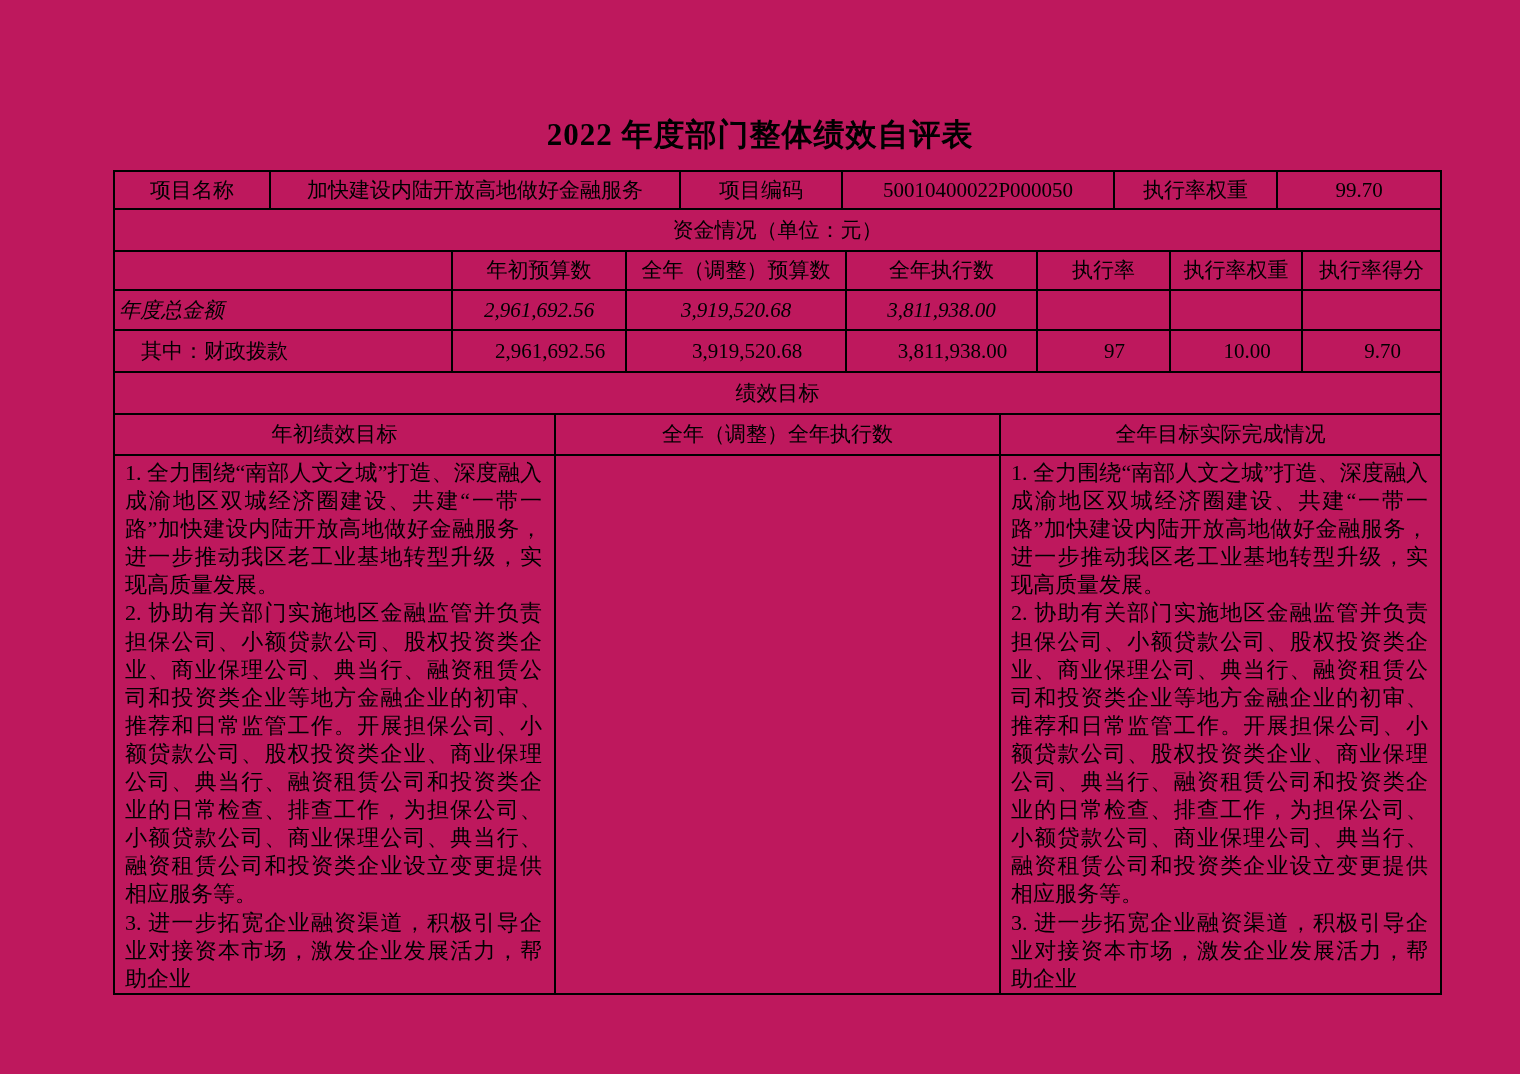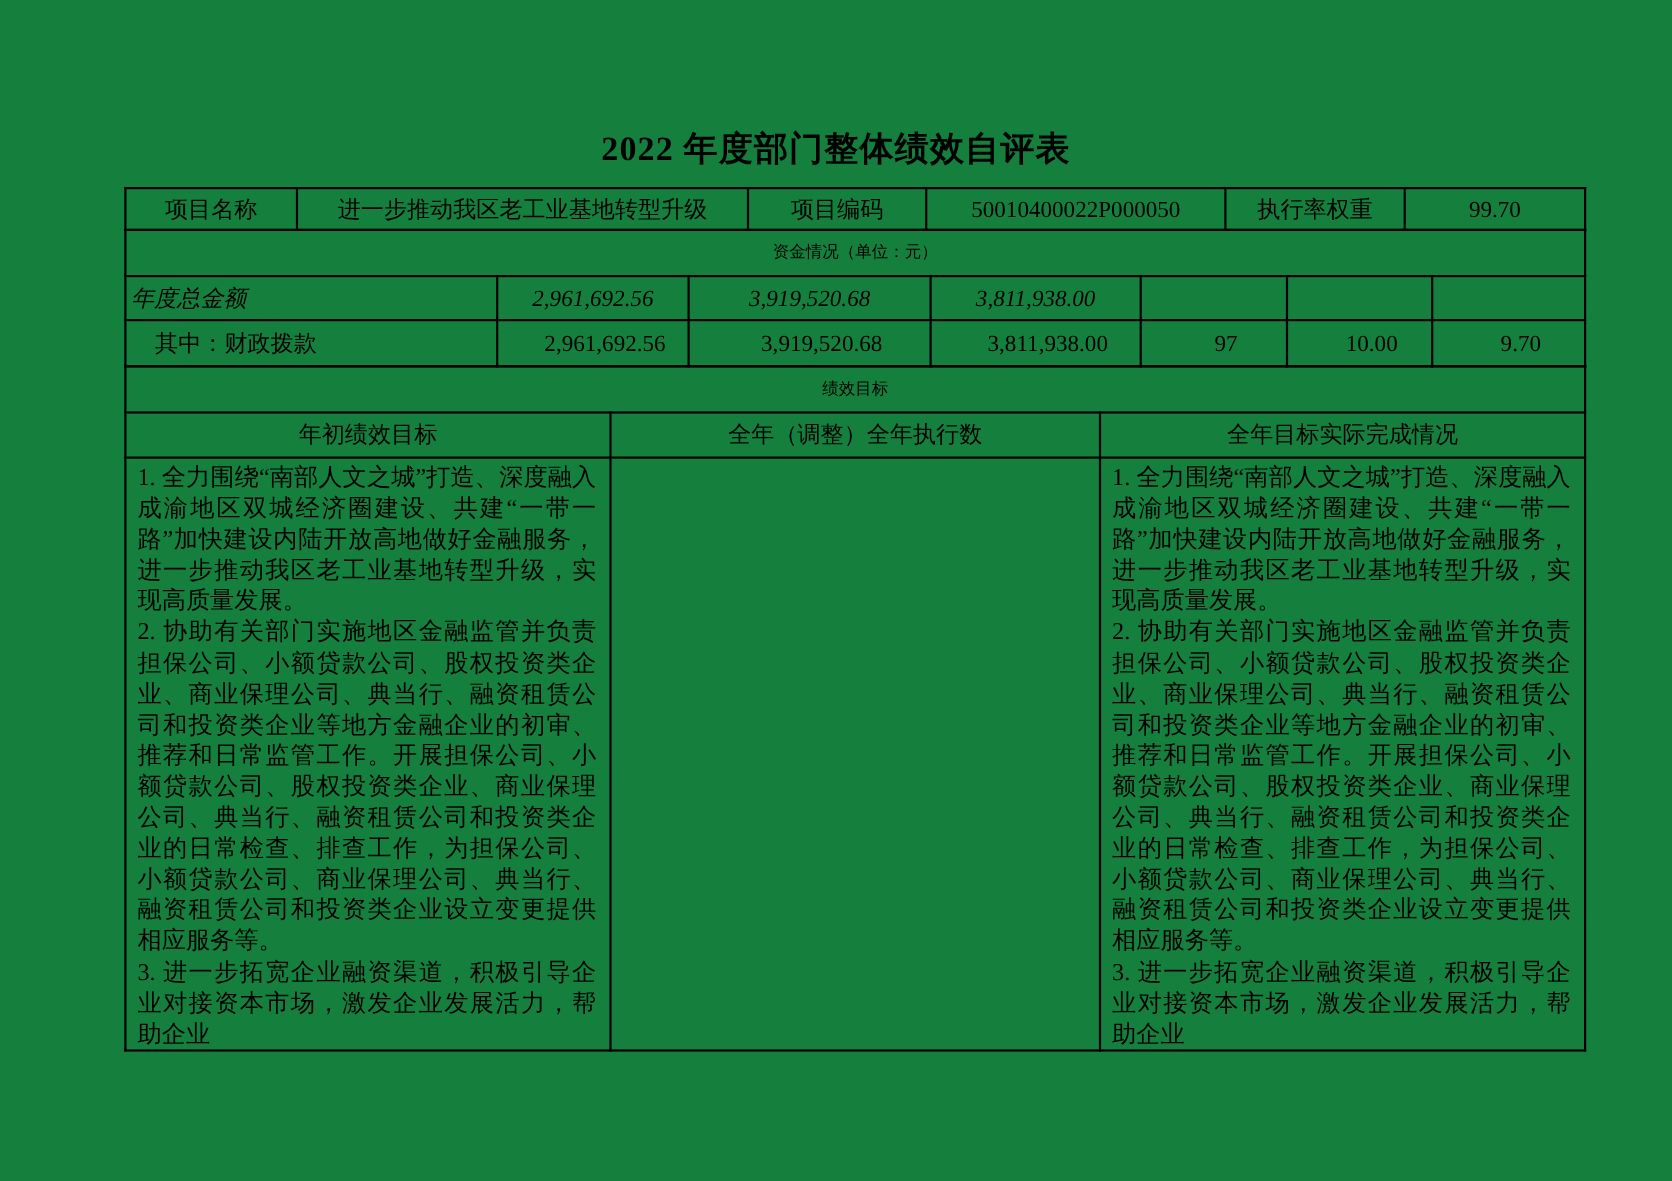--- a/index.html
+++ b/index.html
@@ -6,21 +6,21 @@
     margin: 0;
     padding: 0;
     background: #ffffff;
     color: #000000;
     font-family: "Liberation Serif", "DejaVu Serif", serif;
   }
   .page {
     position: relative;
     width: 1520px;
     height: 1074px;
-    background: #15803d;
+    background: #be185d;
     overflow: hidden;
   }
   .doc-title {
     margin: 0;
     padding-top: 114px;
     text-align: center;
     font-size: 31px;
     font-weight: bold;
     letter-spacing: 1px;
   }
@@ -45,21 +45,21 @@
     overflow: hidden;
     vertical-align: middle;
     line-height: 1.25;
   }
   .c   { text-align: center; }
   .lbl { text-align: left; }
   .pad-sm { padding-left: 9px; }
   .pad-lg { padding-left: 28px; }
 
   tr.info-row td      { height: 36px; }
-  tr.section-row td   { height: 40px; font-size: 15px; }
+  tr.section-row td   { height: 40px; font-size: 21px; }
   tr.head-row td      { height: 37px; }
   tr.money-row td     { height: 38px; font-style: italic; }
   tr.money-row2 td    { height: 40px; padding-left: 26px; }
   tr.goalhead-row td  { height: 39px; }
 
   tr.content-row td.goal-cell {
     height: 476px;
     vertical-align: top;
     padding: 3px 12px 0 10px;
   }
@@ -85,21 +85,21 @@
         <col style="width:156px">
           <col style="width:410px">
           <col style="width:162px">
         <col style="width:272px">
           <col style="width:163px">
           <col style="width:164px">
       </colgroup>
       <tbody>
           <tr class="info-row">
         <td class="c">项目名称</td>
-        <td class="c">进一步推动我区老工业基地转型升级</td>
+        <td class="c">加快建设内陆开放高地做好金融服务</td>
         <td class="c">项目编码</td>
         <td class="c">50010400022P000050</td>
         <td class="c">执行率权重</td>
         <td class="c">99.70</td>
       </tr>
     </tbody>
       </table>
 
     <table class="tbl">
       <colgroup>
@@ -107,20 +107,29 @@
           <col style="width:174px">
           <col style="width:220px">
         <col style="width:191px">
           <col style="width:133px">
           <col style="width:132px">
           <col style="width:139px">
       </colgroup>
       <tbody>
           <tr class="section-row">
         <td class="c" colspan="7">资金情况（单位：元）</td>
+      </tr>
+      <tr class="head-row">
+        <td></td>
+        <td class="c">年初预算数</td>
+        <td class="c">全年（调整）预算数</td>
+        <td class="c">全年执行数</td>
+        <td class="c">执行率</td>
+        <td class="c">执行率权重</td>
+        <td class="c">执行率得分</td>
       </tr>
       <tr class="money-row">
         <td class="lbl pad-sm">年度总金额</td>
         <td class="c">2,961,692.56</td>
         <td class="c">3,919,520.68</td>
         <td class="c">3,811,938.00</td>
         <td class="c"></td>
         <td class="c"></td>
         <td class="c"></td>
       </tr>

